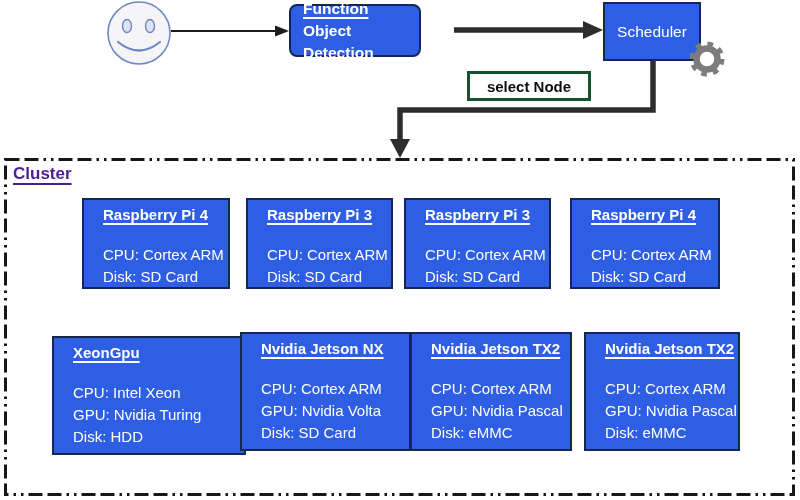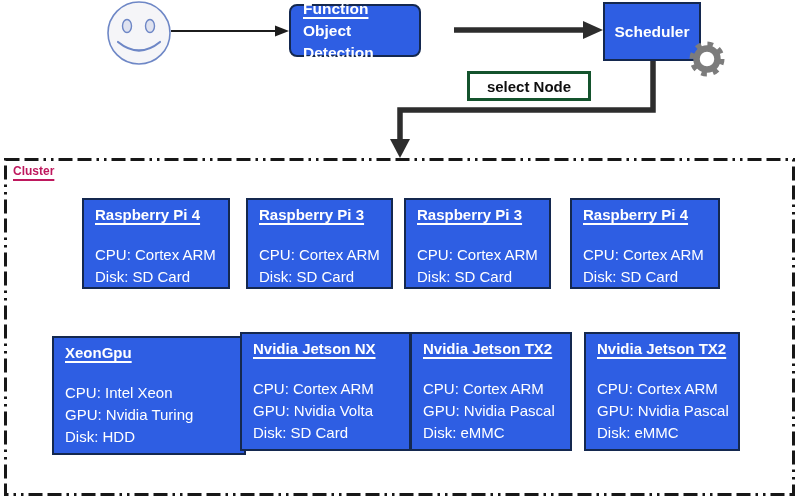--- a/index.html
+++ b/index.html
@@ -20,42 +20,42 @@
     left: 289px; top: 4px; width: 132px; height: 53px;
     padding: 4px 12px;
     display: flex; flex-direction: column; justify-content: center;
     font-size: 15.5px; font-weight: 700; line-height: 22px; border-radius: 8px;
   }
   .function-box .u { text-decoration: underline; text-underline-offset: 3px; text-decoration-thickness: 2px; }
 
   .scheduler-box {
     left: 603px; top: 2px; width: 98px; height: 59px;
     display: flex; align-items: center; justify-content: center;
-    font-size: 15.5px; font-weight: 700;
+    font-size: 15.5px; font-weight: 400;
   }
 
   .select-node {
     position: absolute; left: 467px; top: 71px; width: 124px; height: 30px;
     background: #ffffff; border: 3px solid #14532d;
     display: flex; align-items: center; justify-content: center;
     font-size: 15px; font-weight: 700; color: #0e0e0e;
   }
 
   .cluster {
     position: absolute; left: 4px; top: 158px; width: 791px; height: 338px;
   }
   .cluster-label {
     position: absolute; left: 9px; top: 6px;
-    font-size: 12px; font-weight: 700; color: #be185d;
+    font-size: 17px; font-weight: 700; color: #4c1d95;
     text-decoration: underline; text-underline-offset: 4px; text-decoration-thickness: 2px;
   }
 
   .node {
     font-size: 15px;
-    padding: 6px 11px;
+    padding: 6px 19px;
   }
   .node-title {
     font-weight: 700; font-size: 15px;
     text-decoration: underline; text-underline-offset: 3px; text-decoration-thickness: 2px;
     margin-bottom: 21px;
     white-space: nowrap;
   }
   .node-spec { line-height: 22px; white-space: nowrap; }
 
   

